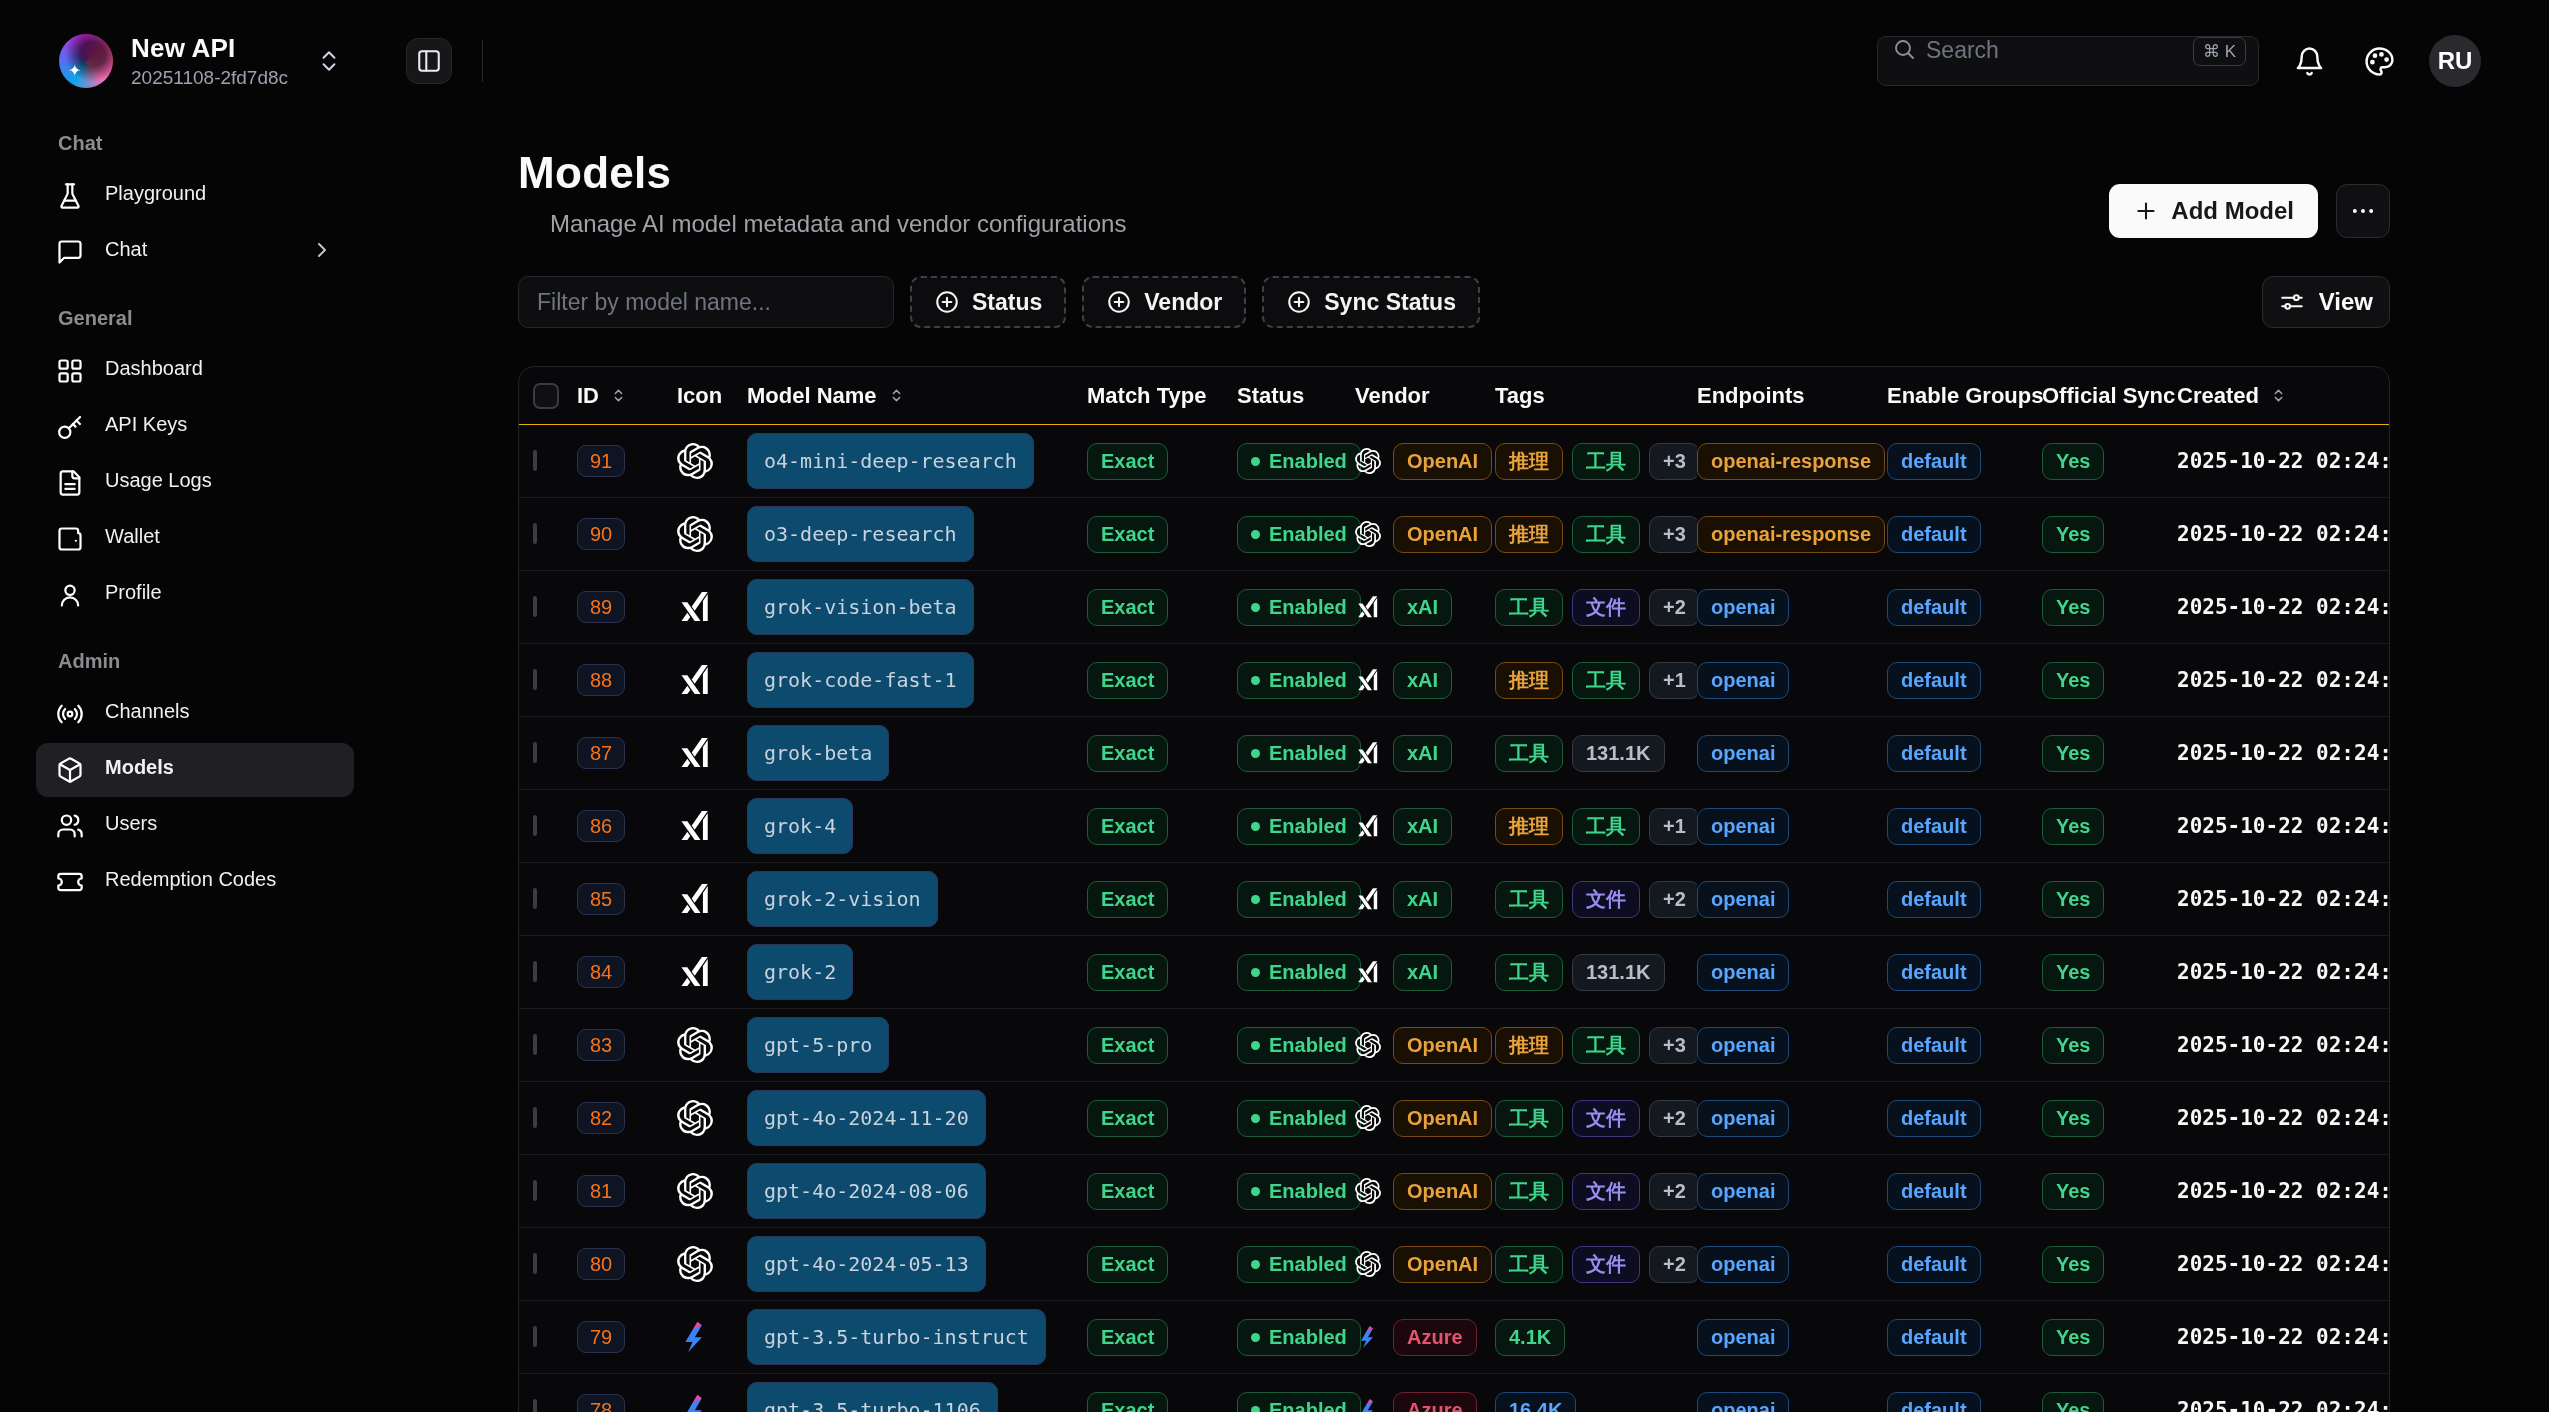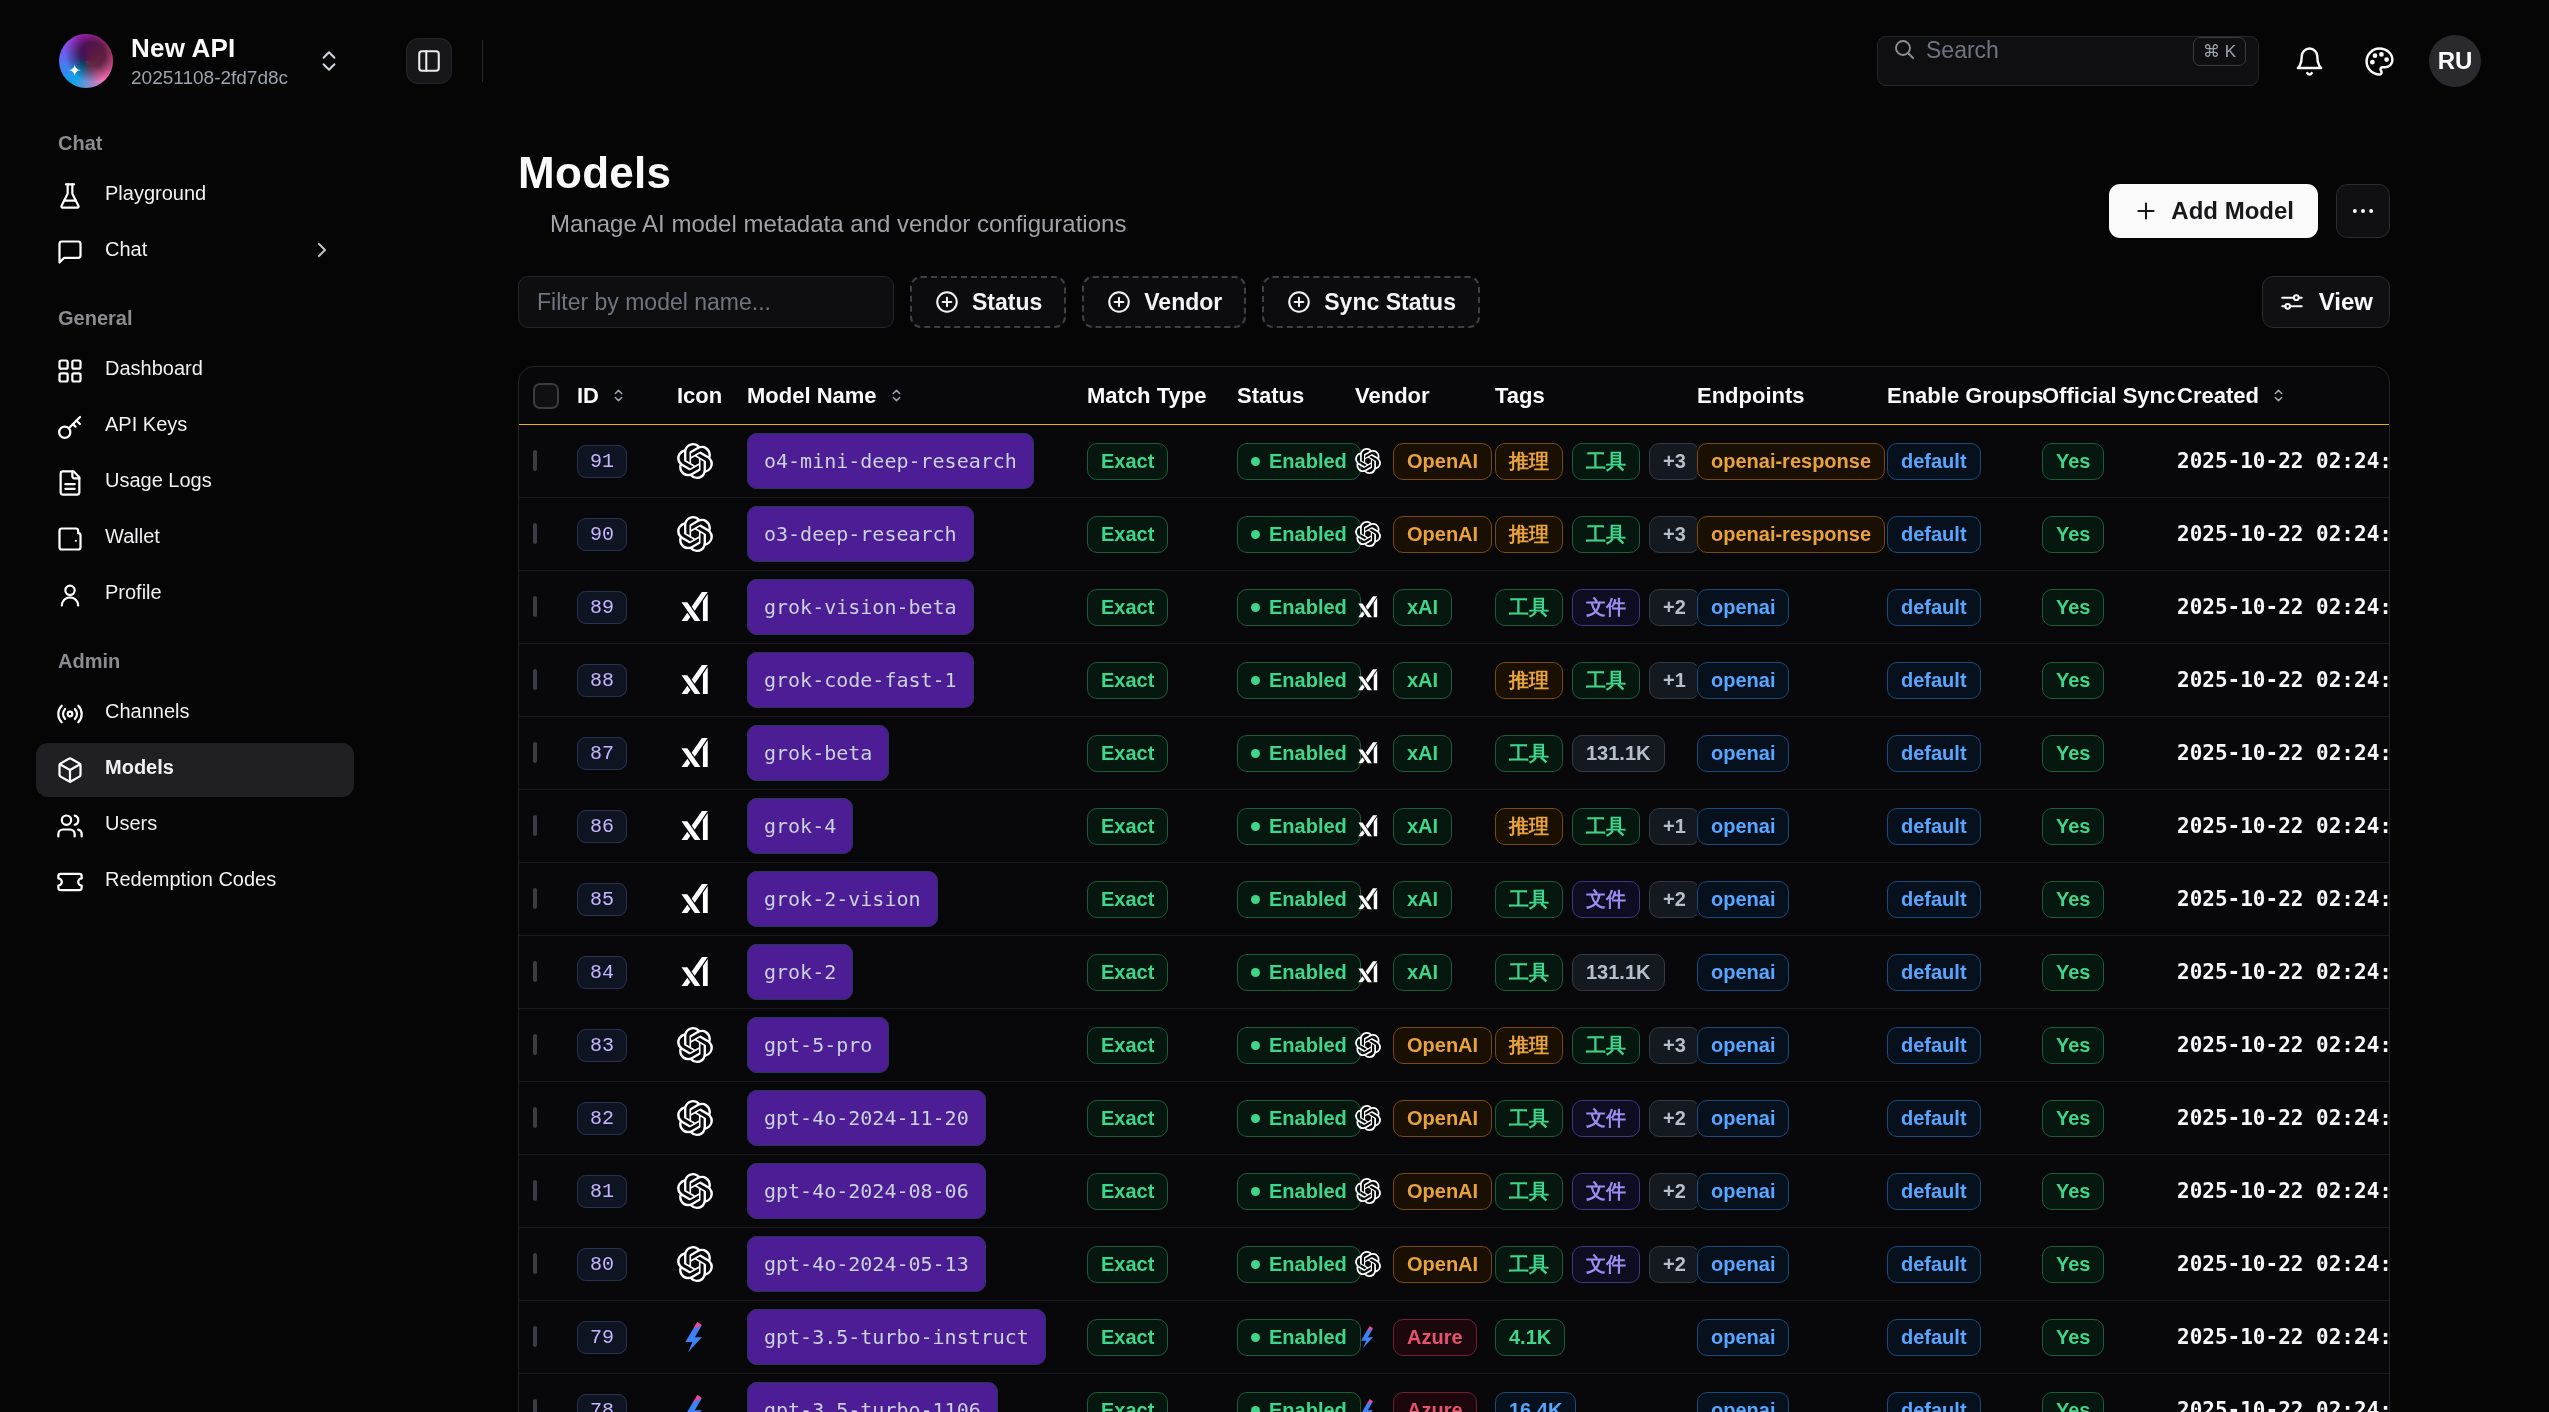--- a/index.html
+++ b/index.html
@@ -82,25 +82,25 @@
   .table { margin-top:38px; border:1px solid #232327; border-radius:16px; background:#08080a; overflow:hidden; }
   .thead, .trow { display:grid; grid-template-columns:44px 100px 70px 340px 150px 118px 140px 202px 190px 155px 135px minmax(0,1fr);
     align-items:center; padding-left:14px; }
   .thead { height:58px; border-bottom:1px solid #eab308;text-align:right; }
   .th { display:flex; align-items:center; gap:10px; font-size:22px; font-weight:700; color:#fafafa; white-space:nowrap; }
   .sort { width:19px; height:19px; color:#9ca3af; display:flex; cursor:pointer; }
   .sort svg { width:19px; height:19px; }
   .trow { height:73px; border-bottom:1px solid #1b1b1f; }
   .checkbox { width:26px; height:26px; border-radius:7px; border:2px solid #3b3b42; background:#101014; cursor:pointer; }
 
-  .id-badge { font-family:Liberation Mono, monospace; font-size:20px; color:#c4b5fd; background:#0e1422;
+  .id-badge { font-family:Liberation Sans, sans-serif; font-size:20px; color:#f97316; background:#0e1422;
     border:1px solid #2a3250; border-radius:9px; padding:4px 12px; }
   .model-icon { width:36px; height:36px; color:#fff; display:flex; }
   .model-icon svg { width:36px; height:36px; }
-  .name-badge { font-family:"DejaVu Sans Mono", monospace; font-size:20px; color:#c9d2dd; background:#4c1d95;
+  .name-badge { font-family:"DejaVu Sans Mono", monospace; font-size:20px; color:#c9d2dd; background:#0c4a6e;
     border:1px solid #2b3459; border-radius:10px; padding:15px 16px; white-space:nowrap; }
 
   .pill { display:inline-flex; align-items:center; gap:9px; border-radius:10px; padding:5px 13px; font-size:20px;
     font-weight:600; border:1px solid; white-space:nowrap; line-height:1.25; }
   .pill.green  { color:var(--c-green);  border-color:#1d5c3a; background:#05170e; }
   .pill.orange { color:var(--c-orange); border-color:#7a4a14; background:#190f03; }
   .pill.blue   { color:var(--c-blue);   border-color:#1d4a7a; background:#06111d; }
   .pill.purple { color:var(--c-purple); border-color:#3c3880; background:#0d0c20; }
   .pill.gray   { color:var(--c-gray);   border-color:#343b46; background:#14181f; }
   .pill.red    { color:var(--c-red);    border-color:#6e2133; background:#1c070d; }

